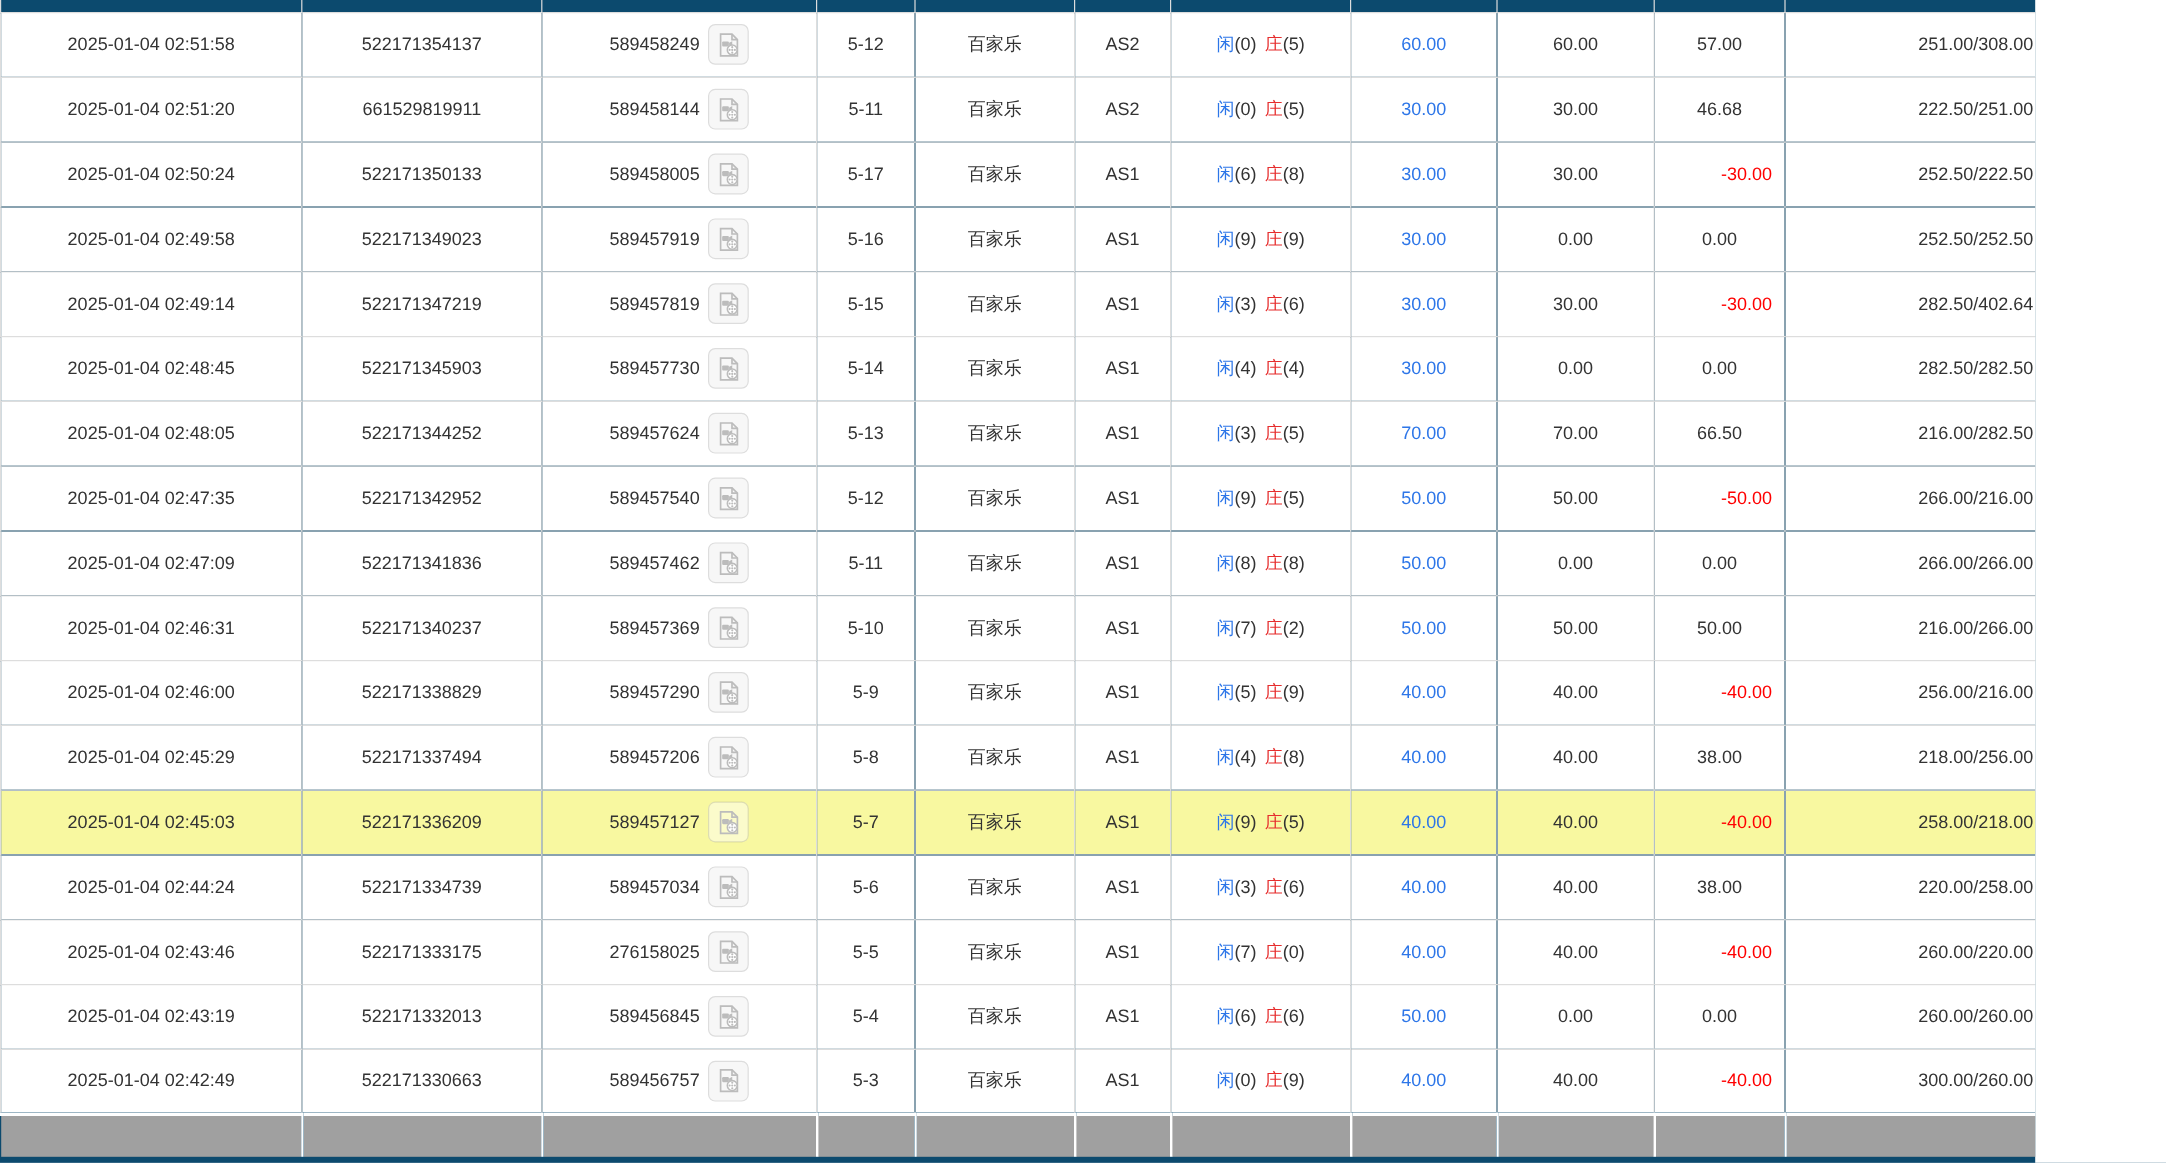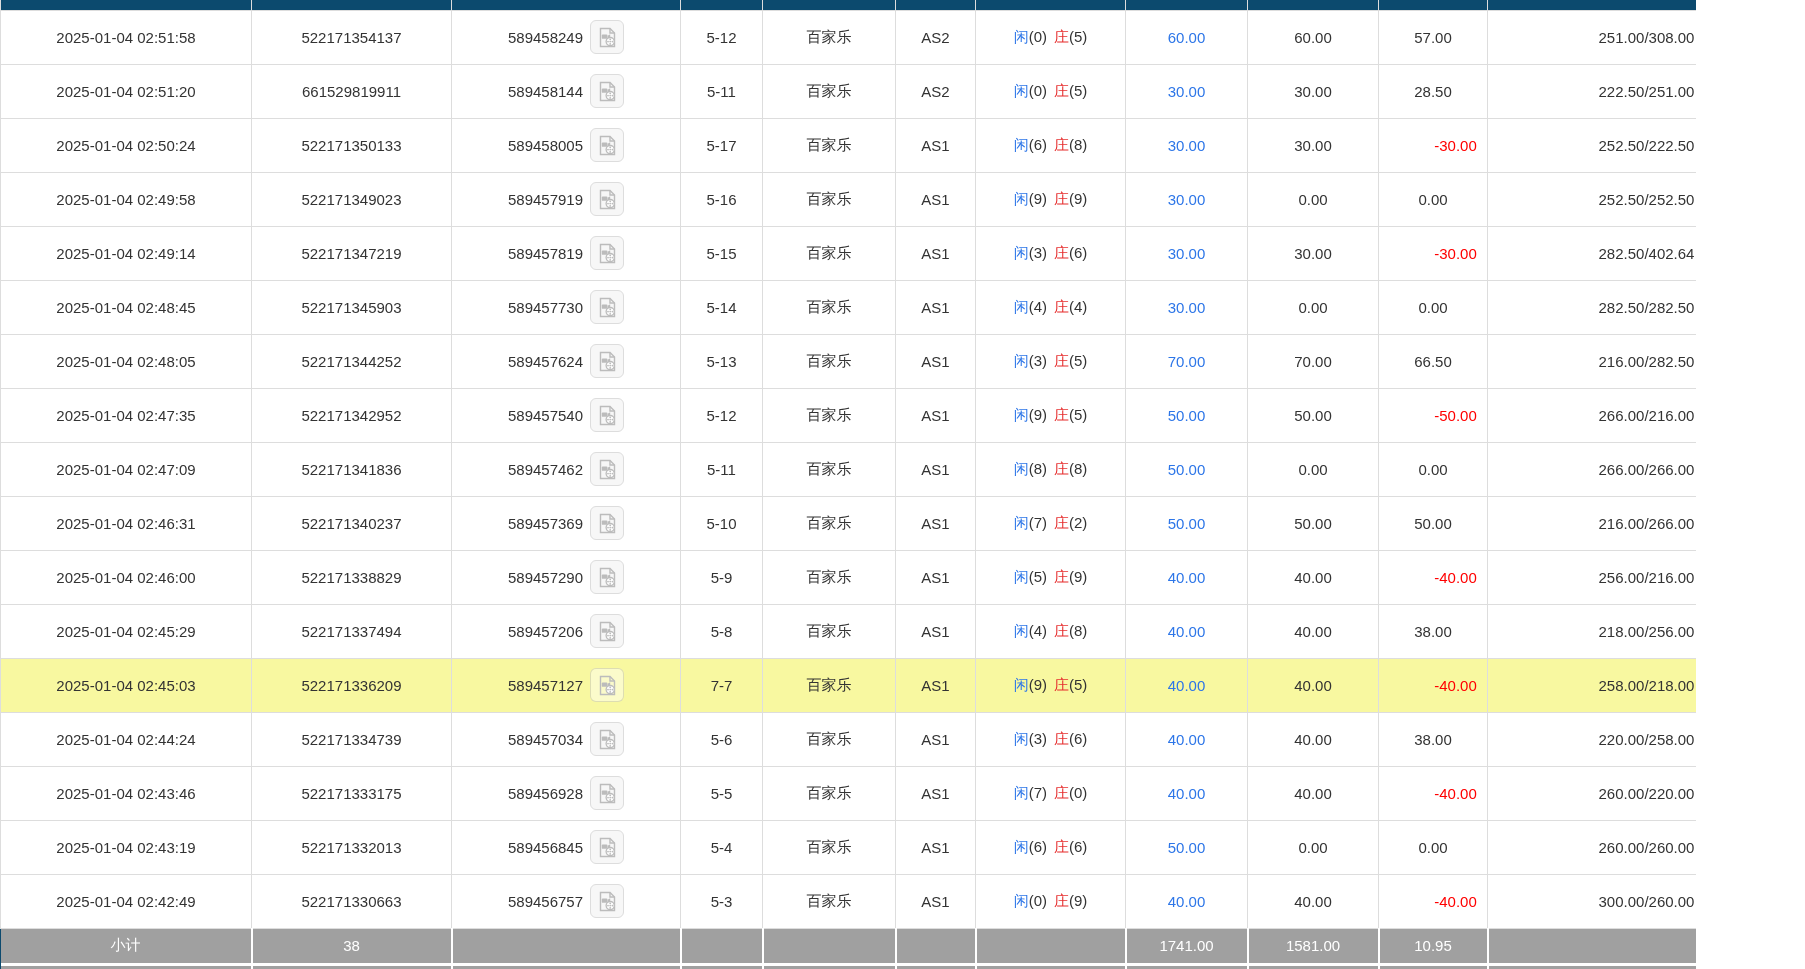--- a/index.html
+++ b/index.html
@@ -148,21 +148,21 @@
           </svg>
         </button>
       </span>
     </td>
     <td><span>5-11</span></td>
     <td><span>百家乐</span></td>
     <td><span>AS2</span></td>
     <td><span class="player">闲</span><span class="pts">(0)</span><span class="banker">庄</span><span class="pts">(5)</span></td>
     <td><a class="bet-link">30.00</a></td>
     <td><span>30.00</span></td>
-    <td><span class="win">28.50</span></td>
+    <td><span class="win">46.68</span></td>
     <td><span>222.50/251.00</span></td>
   </tr>
         <tr class="data">
     <td><span>2025-01-04 02:50:24</span></td>
     <td><span>522171350133</span></td>
     <td>
       <span class="round-wrap">
         <span>589458005</span>
         <button class="video-btn">
           <svg width="21" height="21" viewBox="0 0 21 21">
@@ -483,21 +483,21 @@
             <circle cx="13.2" cy="14.6" r="4.1" fill="#ffffff" stroke="#bcbcbc" stroke-width="1.3"></circle>
             <circle cx="13.2" cy="14.6" r="0.9" fill="#bcbcbc"></circle>
             <circle cx="13.2" cy="12.3" r="0.9" fill="#bcbcbc"></circle>
             <circle cx="13.2" cy="16.9" r="0.9" fill="#bcbcbc"></circle>
             <circle cx="11" cy="14.6" r="0.9" fill="#bcbcbc"></circle>
             <circle cx="15.4" cy="14.6" r="0.9" fill="#bcbcbc"></circle>
           </svg>
         </button>
       </span>
     </td>
-    <td><span>7-7</span></td>
+    <td><span>5-7</span></td>
     <td><span>百家乐</span></td>
     <td><span>AS1</span></td>
     <td><span class="player">闲</span><span class="pts">(9)</span><span class="banker">庄</span><span class="pts">(5)</span></td>
     <td><a class="bet-link">40.00</a></td>
     <td><span>40.00</span></td>
     <td><span class="win neg">-40.00</span></td>
     <td><span>258.00/218.00</span></td>
   </tr>
         <tr class="data">
     <td><span>2025-01-04 02:44:24</span></td>
@@ -528,21 +528,21 @@
     <td><a class="bet-link">40.00</a></td>
     <td><span>40.00</span></td>
     <td><span class="win">38.00</span></td>
     <td><span>220.00/258.00</span></td>
   </tr>
         <tr class="data">
     <td><span>2025-01-04 02:43:46</span></td>
     <td><span>522171333175</span></td>
     <td>
       <span class="round-wrap">
-        <span>589456928</span>
+        <span>276158025</span>
         <button class="video-btn">
           <svg width="21" height="21" viewBox="0 0 21 21">
             <path d="M3.5 1.5 h9.5 l4.5 4.5 v13.5 h-14 z" fill="none" stroke="#bcbcbc" stroke-width="1.4"></path>
             <path d="M13 1.5 v4.5 h4.5" fill="none" stroke="#bcbcbc" stroke-width="1.4"></path>
             <rect x="4.8" y="7.6" width="5.6" height="4.2" rx="0.9" fill="#bcbcbc"></rect>
             <path d="M10.6 8.7 l2.6 -1.4 v5 l-2.6 -1.4 z" fill="#bcbcbc"></path>
             <circle cx="13.2" cy="14.6" r="4.1" fill="#ffffff" stroke="#bcbcbc" stroke-width="1.3"></circle>
             <circle cx="13.2" cy="14.6" r="0.9" fill="#bcbcbc"></circle>
             <circle cx="13.2" cy="12.3" r="0.9" fill="#bcbcbc"></circle>
             <circle cx="13.2" cy="16.9" r="0.9" fill="#bcbcbc"></circle>
@@ -616,33 +616,20 @@
     </td>
     <td><span>5-3</span></td>
     <td><span>百家乐</span></td>
     <td><span>AS1</span></td>
     <td><span class="player">闲</span><span class="pts">(0)</span><span class="banker">庄</span><span class="pts">(9)</span></td>
     <td><a class="bet-link">40.00</a></td>
     <td><span>40.00</span></td>
     <td><span class="win neg">-40.00</span></td>
     <td><span>300.00/260.00</span></td>
   </tr>
-        <tr class="footer">
-        <td>小计</td>
-        <td>38</td>
-        <td></td>
-        <td></td>
-        <td></td>
-        <td></td>
-        <td></td>
-        <td>1741.00</td>
-        <td>1581.00</td>
-        <td>10.95</td>
-        <td></td>
-      </tr>
       <tr class="footer2">
         <td></td>
           <td></td>
           <td></td>
           <td></td>
           <td></td>
           <td></td>
           <td></td>
           <td></td>
           <td></td>

